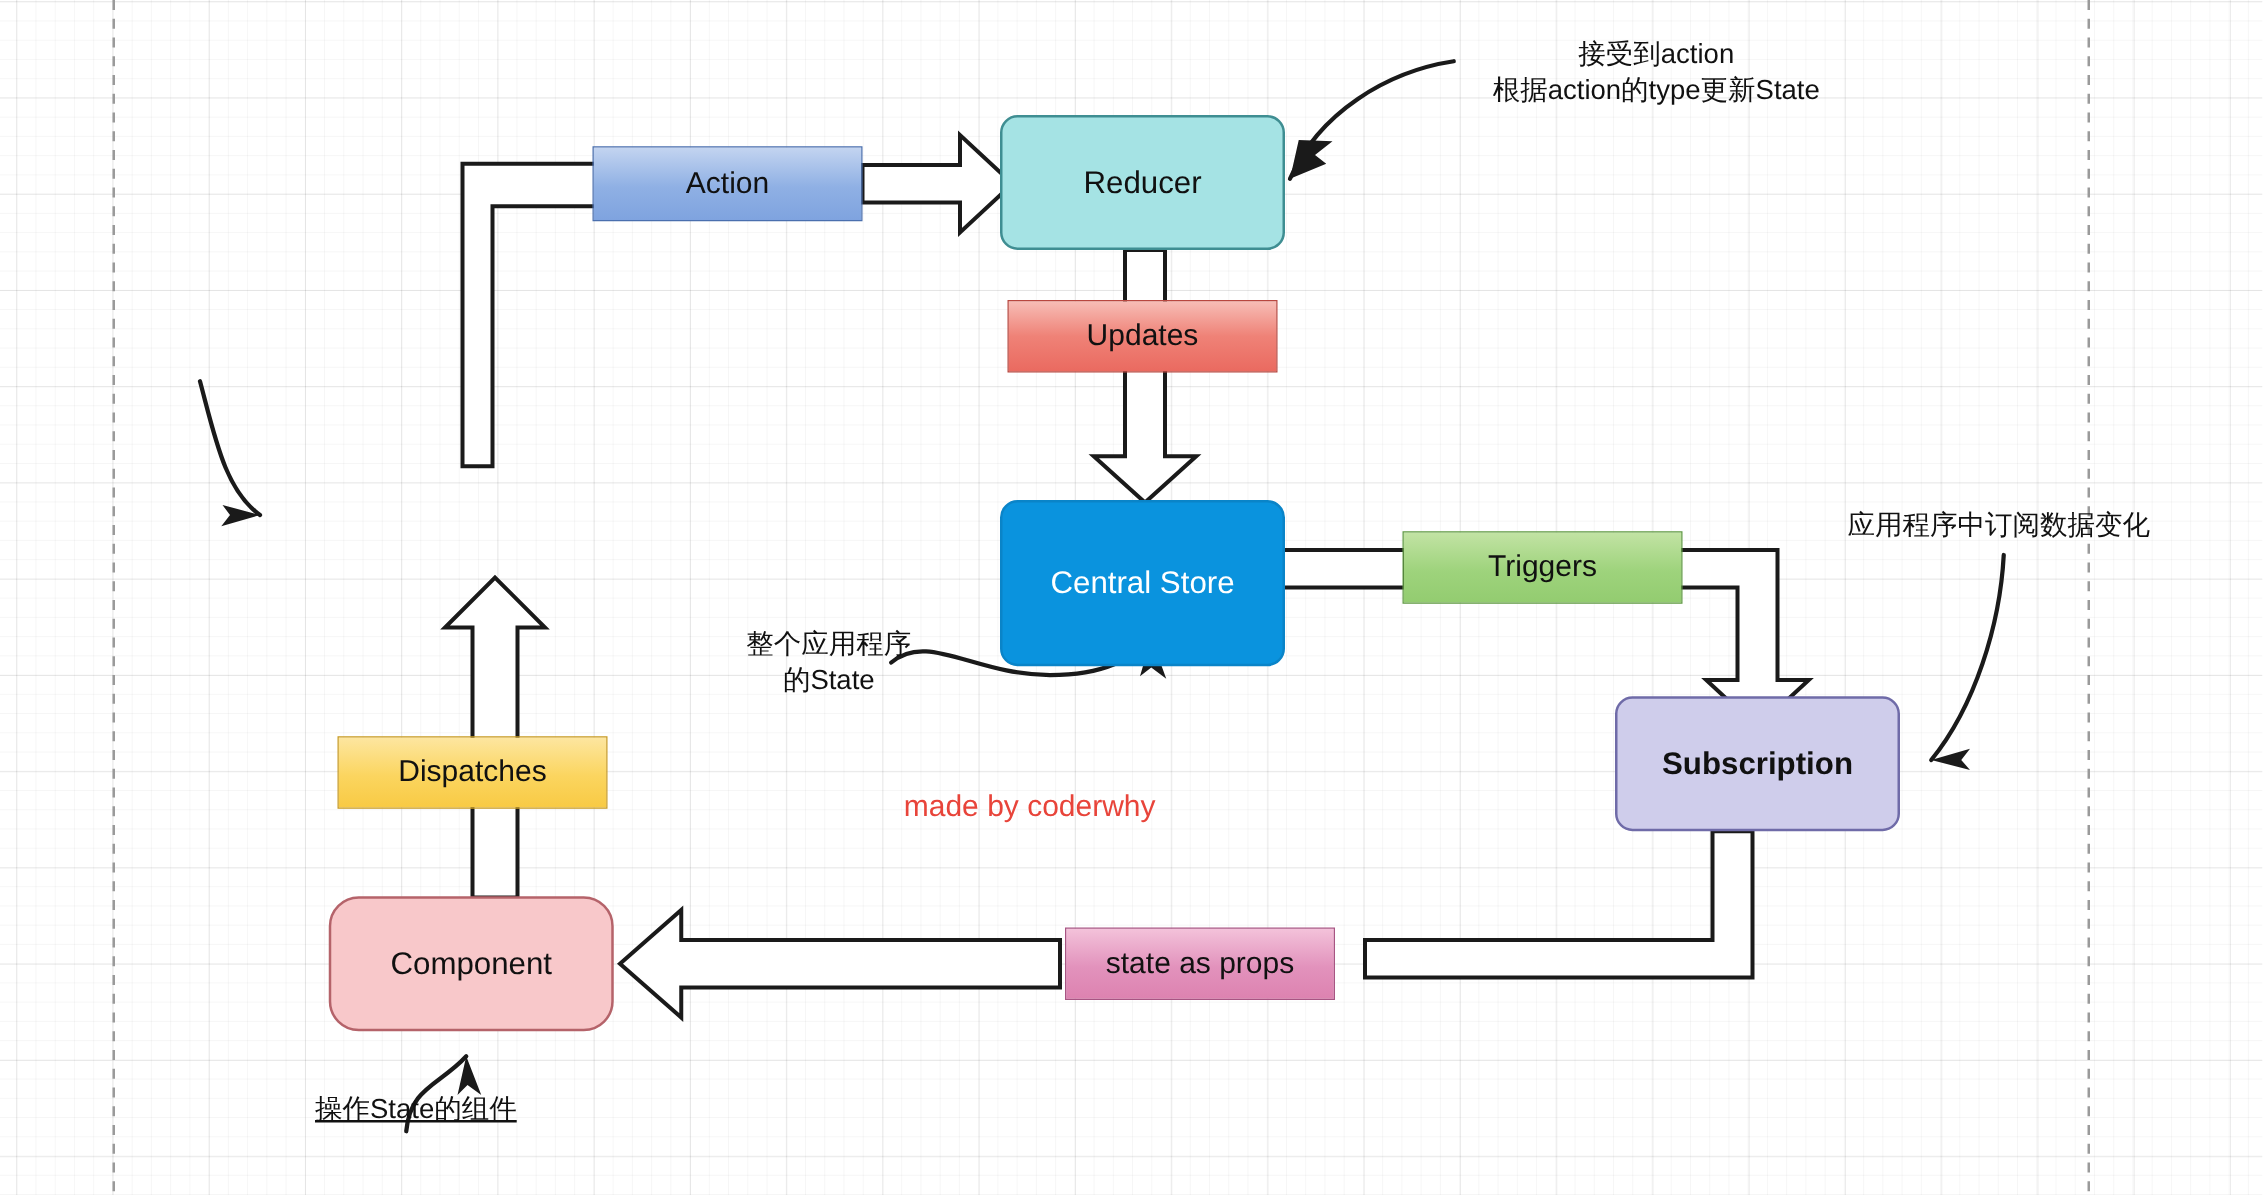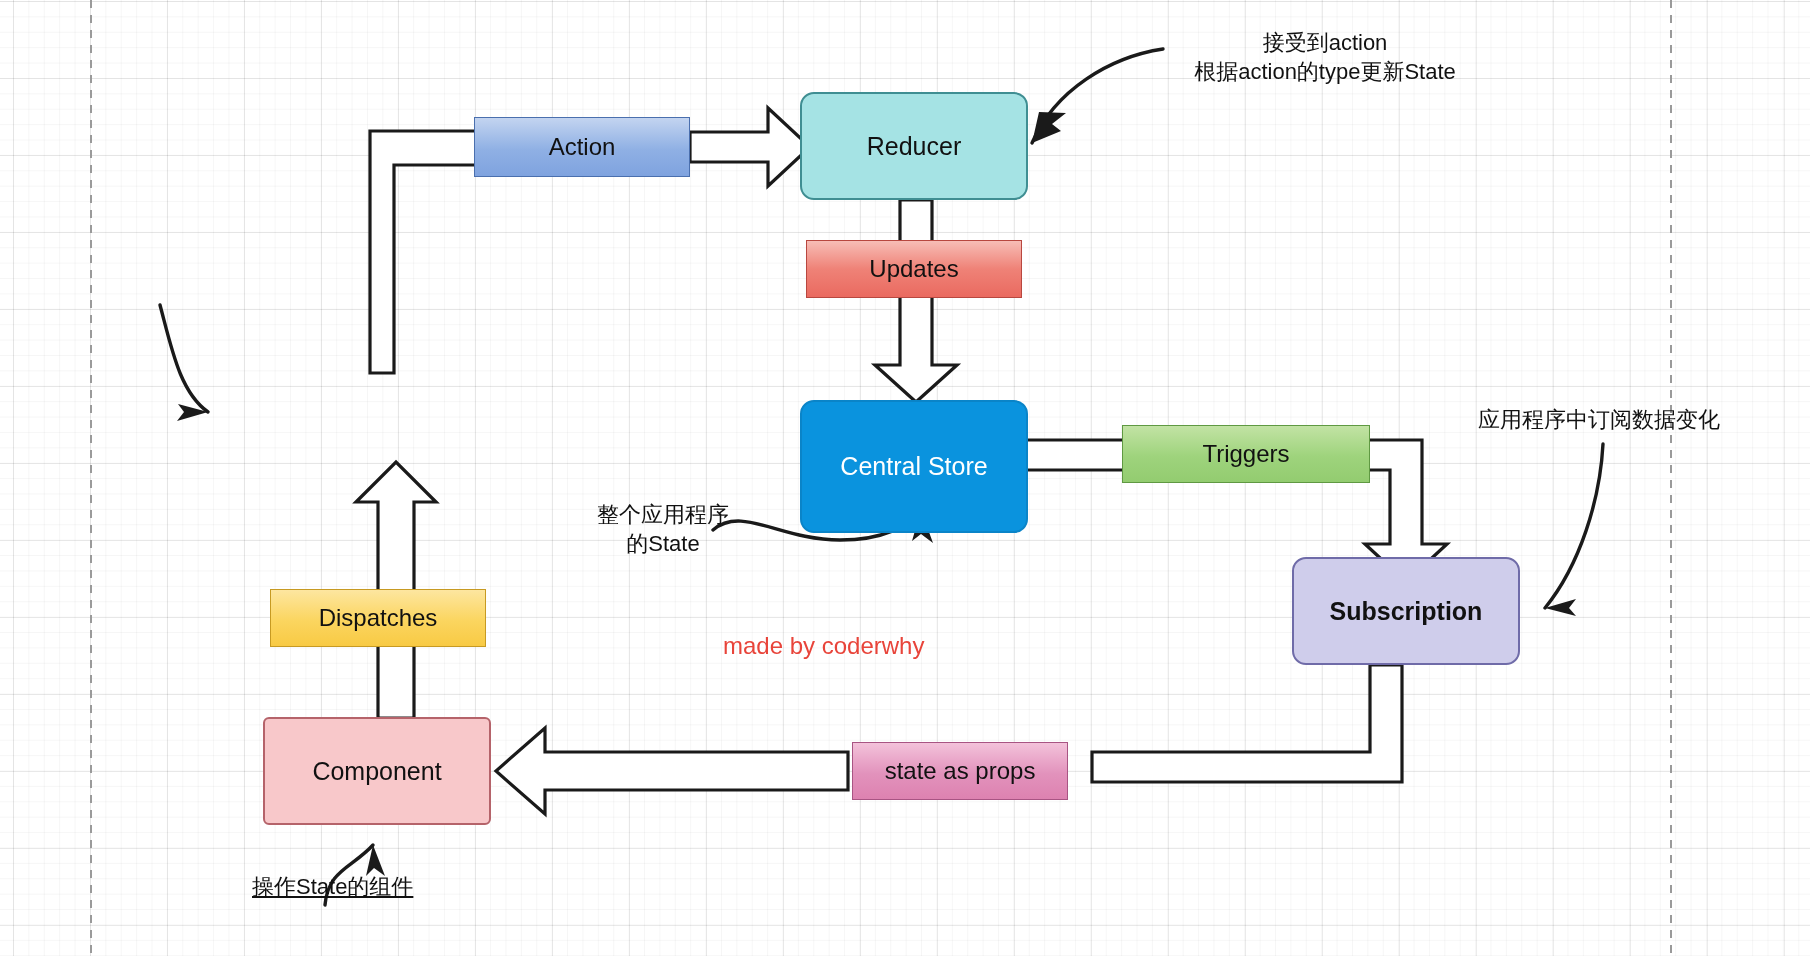--- a/index.html
+++ b/index.html
@@ -60,21 +60,21 @@
     font-size: 25px;
   }
   .node-action {
     border-radius: 14px;
     background: #e4d3ea;
     border: 2px solid #9a6fae;
     color: #111111;
     font-size: 25px;
   }
   .node-component {
-    border-radius: 6px;
+    border-radius: 24px;
     background: #f8c8ca;
     border: 2px solid #b5636a;
     color: #111111;
     font-size: 25px;
   }
   .node-subscription {
     border-radius: 14px;
     background: #cfcdeb;
     border: 2px solid #6f6ba8;
     color: #111111;
@@ -194,21 +194,21 @@
   </div>
 
   <div class="label-box lbl-reaches" style="left:474px; top:117px; width:216px; height:60px;">
     <span>Action</span>
   </div>
 
   <div class="label-box lbl-updates" style="left:806px; top:240px; width:216px; height:58px;">
     <span>Updates</span>
   </div>
 
-  <div class="label-box lbl-triggers" style="left:1122px; top:425px; width:248px; height:58px;">
+  <div class="label-box lbl-triggers" style="left:1122px; top:425px; width:224px; height:58px;">
     <span>Triggers</span>
   </div>
 
   <div class="label-box lbl-dispatches" style="left:270px; top:589px; width:216px; height:58px;">
     <span>Dispatches</span>
   </div>
 
   <div class="label-box lbl-props" style="left:852px; top:742px; width:216px; height:58px;">
     <span>state as props</span>
   </div>

